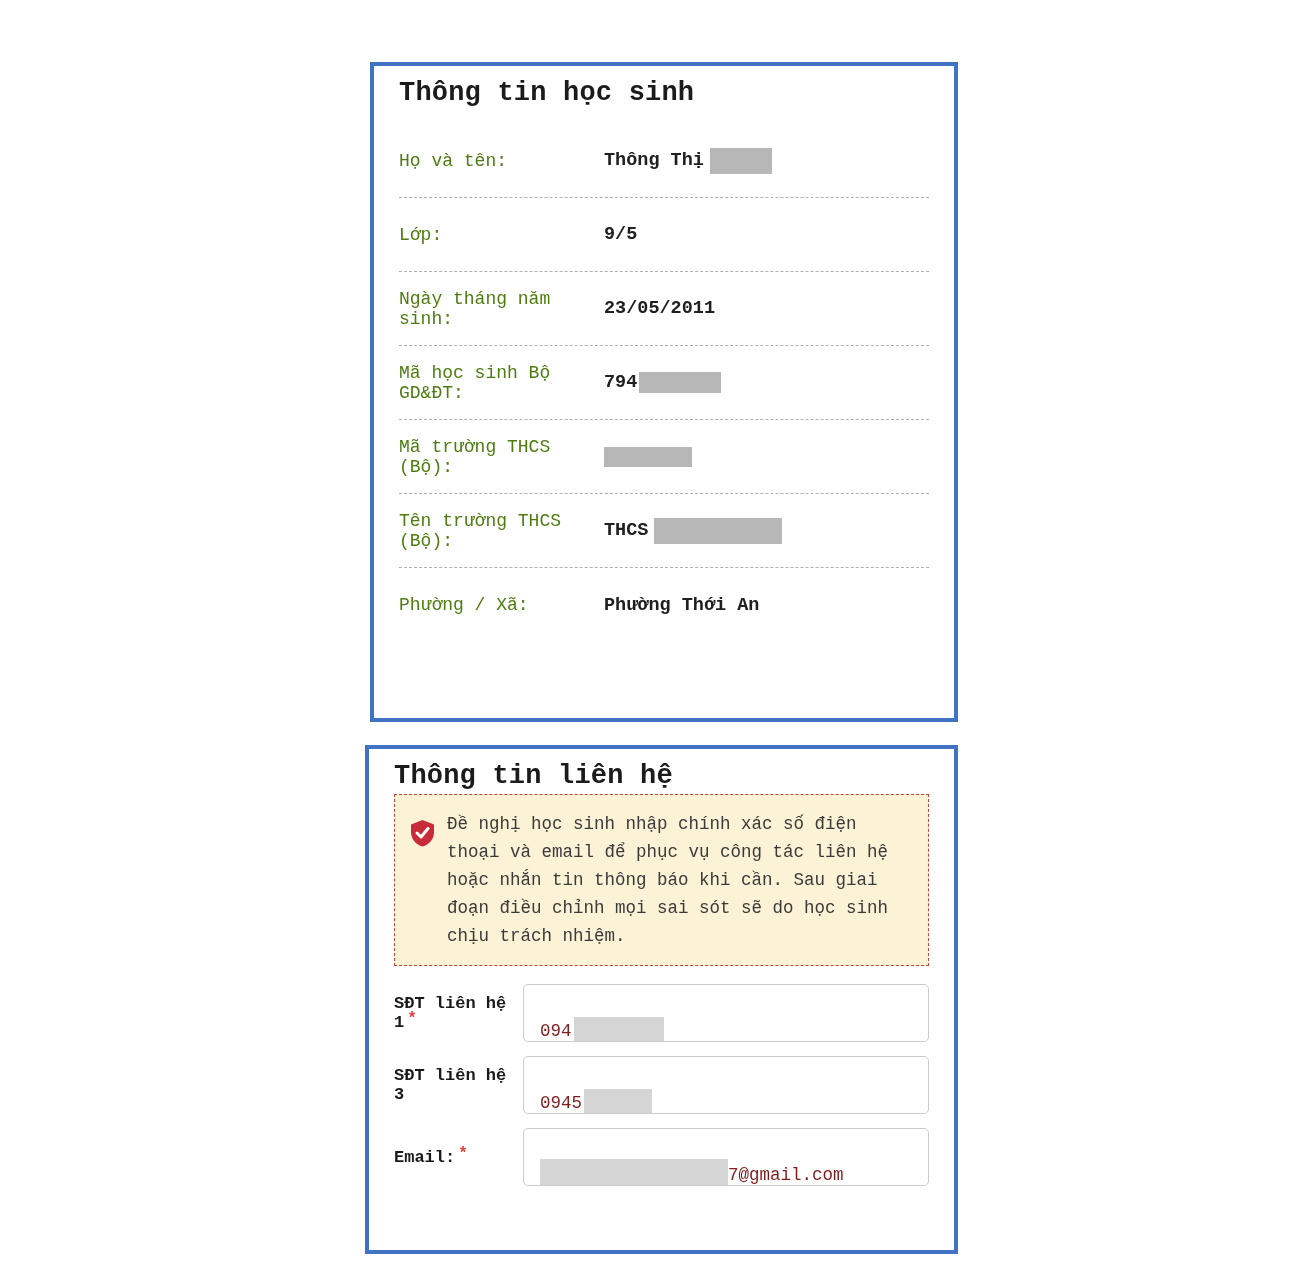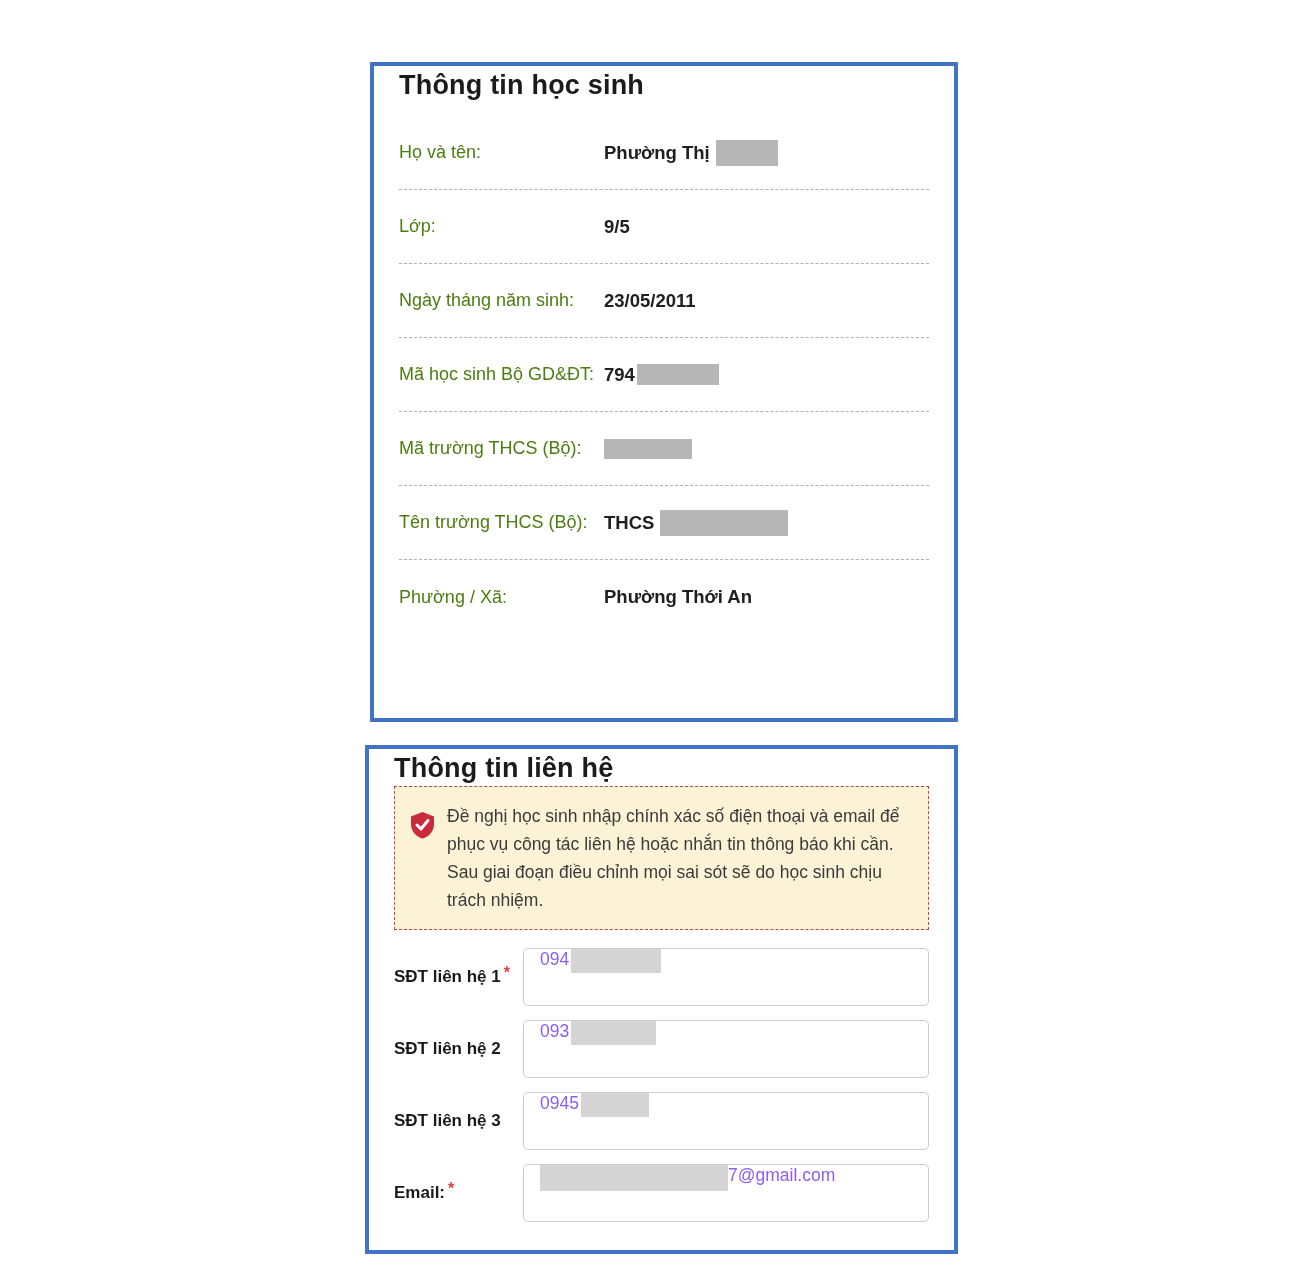--- a/index.html
+++ b/index.html
@@ -13,21 +13,21 @@
   .page { position: absolute; inset: 0; background: #ffffff; }
 
   .panel {
     position: absolute;
     background: #ffffff;
     border: 4px solid #4173c4;
   }
   .panel-student { left: 370px; top: 62px; width: 588px; height: 660px; }
   .panel-contact { left: 365px; top: 745px; width: 593px; height: 509px; }
 
-  .panel-inner { padding: 2px 25px 0 25px; }
+  .panel-inner { padding: 10px 25px 0 25px; font-family: Liberation Mono, monospace; }
 
   .box-title {
     font-size: 27px;
     font-weight: 700;
     color: #1b1b1b;
     line-height: 34px;
     letter-spacing: 0.2px;
   }
 
   
@@ -97,24 +97,24 @@
     position: relative;
     top: -4px;
   }
   .text-input {
     flex: 1;
     height: 58px;
     border: 1px solid #cbcbcb;
     border-radius: 5px;
     background: #ffffff;
     display: flex;
-    align-items: flex-start;
+    align-items: flex-end;
     padding: 0 16px;
     font-size: 17.5px;
-    color: #8b5cf6;
+    color: #7f1d1d;
     cursor: text;
   }
   .input-redact {
     display: inline-block;
     background: #d5d5d5;
     margin-left: 2px;
   }
 </style>
 </head>
 <body>
@@ -123,21 +123,21 @@
 
   <section class="panel panel-student">
     <div class="panel-inner">
       <h1 class="box-title">Thông tin học sinh</h1>
 
       <div class="info-rows">
 
         <div class="info-row sep">
           <span class="info-label">Họ và tên:</span>
           <span class="info-value">
-            <span>Phường Thị</span>
+            <span>Thông Thị</span>
             <span class="redact" style="width:62px;height:26px;"></span>
           </span>
         </div>
 
         <div class="info-row sep">
           <span class="info-label">Lớp:</span>
           <span class="info-value">
             <span>9/5</span>
           </span>
         </div>
@@ -204,29 +204,20 @@
         <div class="contact-row">
           <span class="contact-label-wrap">
             <span class="contact-label">SĐT liên hệ 1</span><span class="req">*</span>
           </span>
           <div class="text-input">
             <span>094</span>
             <span class="input-redact" style="width:90px;height:24px;"></span>
           </div>
         </div>
 
-        <div class="contact-row">
-          <span class="contact-label-wrap">
-            <span class="contact-label">SĐT liên hệ 2</span><span class="req"></span>
-          </span>
-          <div class="text-input">
-            <span>093</span>
-            <span class="input-redact" style="width:85px;height:24px;"></span>
-          </div>
-        </div>
 
         <div class="contact-row">
           <span class="contact-label-wrap">
             <span class="contact-label">SĐT liên hệ 3</span><span class="req"></span>
           </span>
           <div class="text-input">
             <span>0945</span>
             <span class="input-redact" style="width:68px;height:24px;"></span>
           </div>
         </div>

